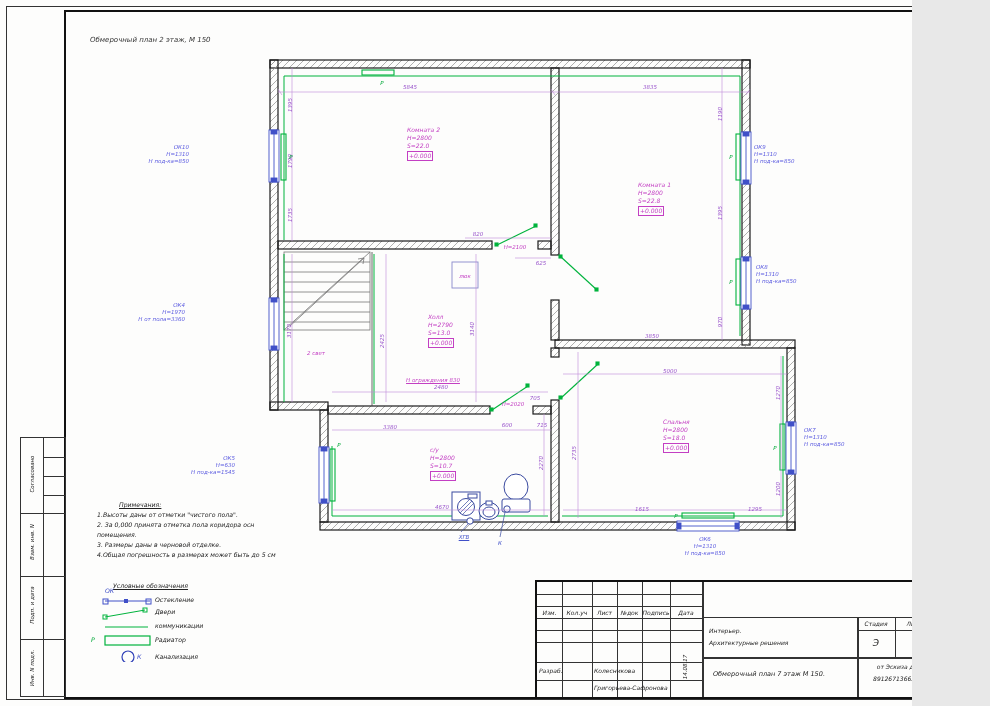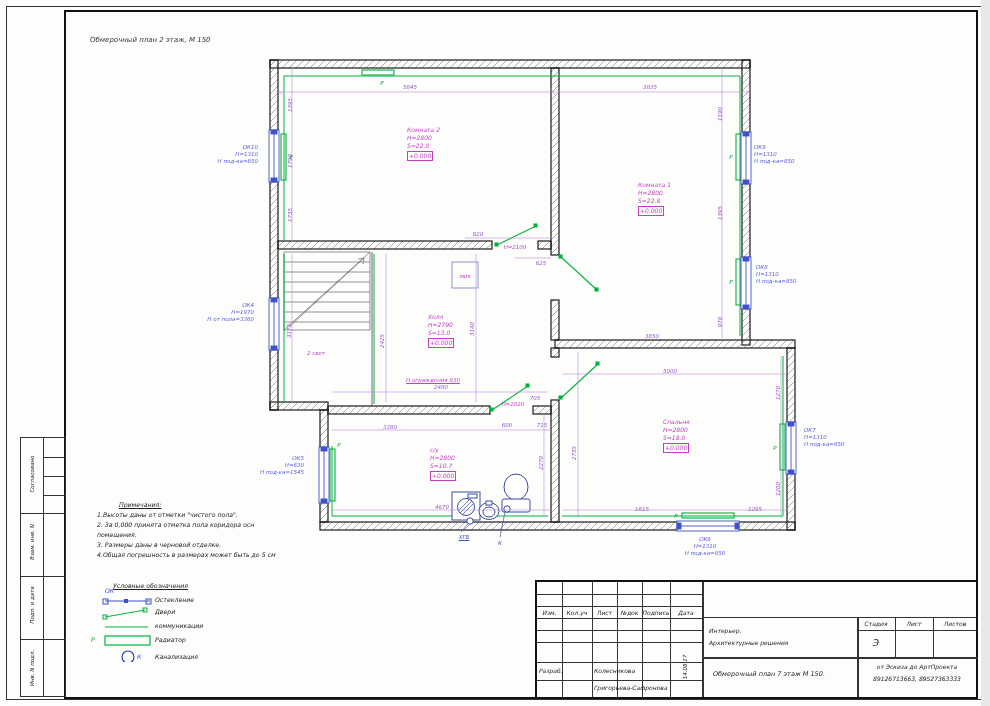--- a/index.html
+++ b/index.html
@@ -1,16 +1,16 @@
 <!DOCTYPE html>
 <html><head>
 <meta charset="utf-8">
 <style>
   html,body{margin:0;padding:0;background:#e8e8e8}
-  .sheet{position:relative;width:981px;height:706px;background:#fdfdfc;
+  .sheet{position:relative;width:912px;height:706px;background:#fdfdfc;
          font-family:"DejaVu Sans",sans-serif;color:#222;overflow:hidden}
   .abs{position:absolute}
   
   .outer-border{left:6px;top:6px;width:976px;height:692px;border:1px solid #333}
   .frame{left:64px;top:10px;width:910px;height:685px;border:2px solid #111}
   
   .stampbox{border:1px solid #333}
   .rot{transform:rotate(-90deg);transform-origin:center;white-space:nowrap;
        font-size:5.5px;font-style:italic}
   

